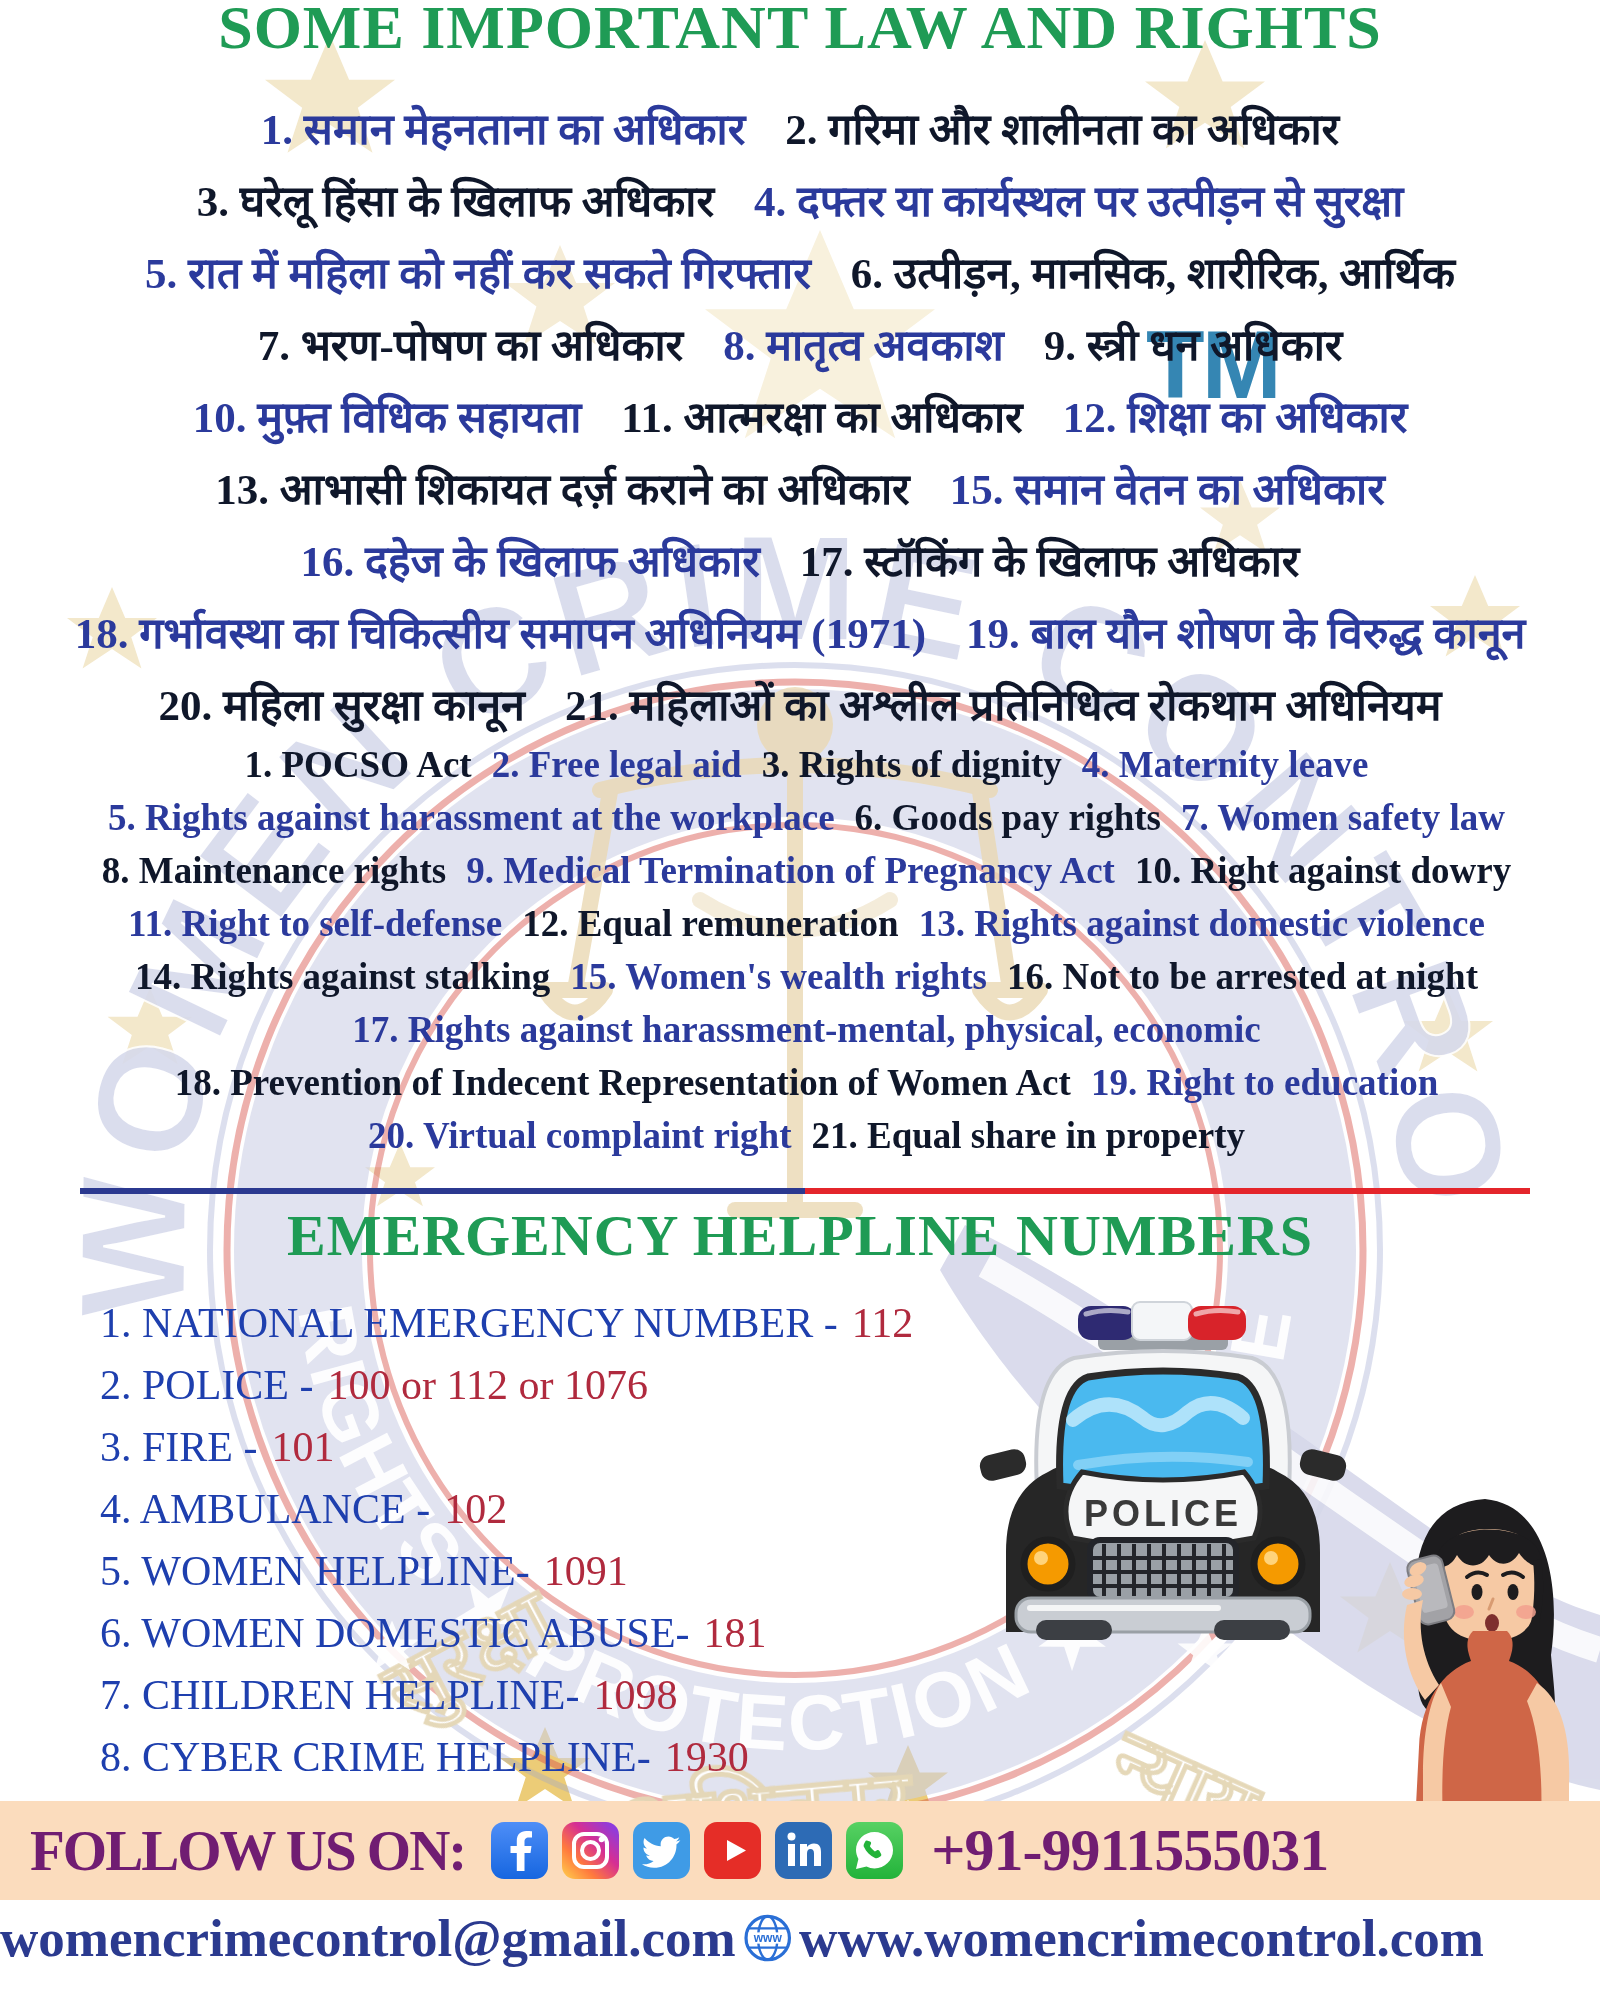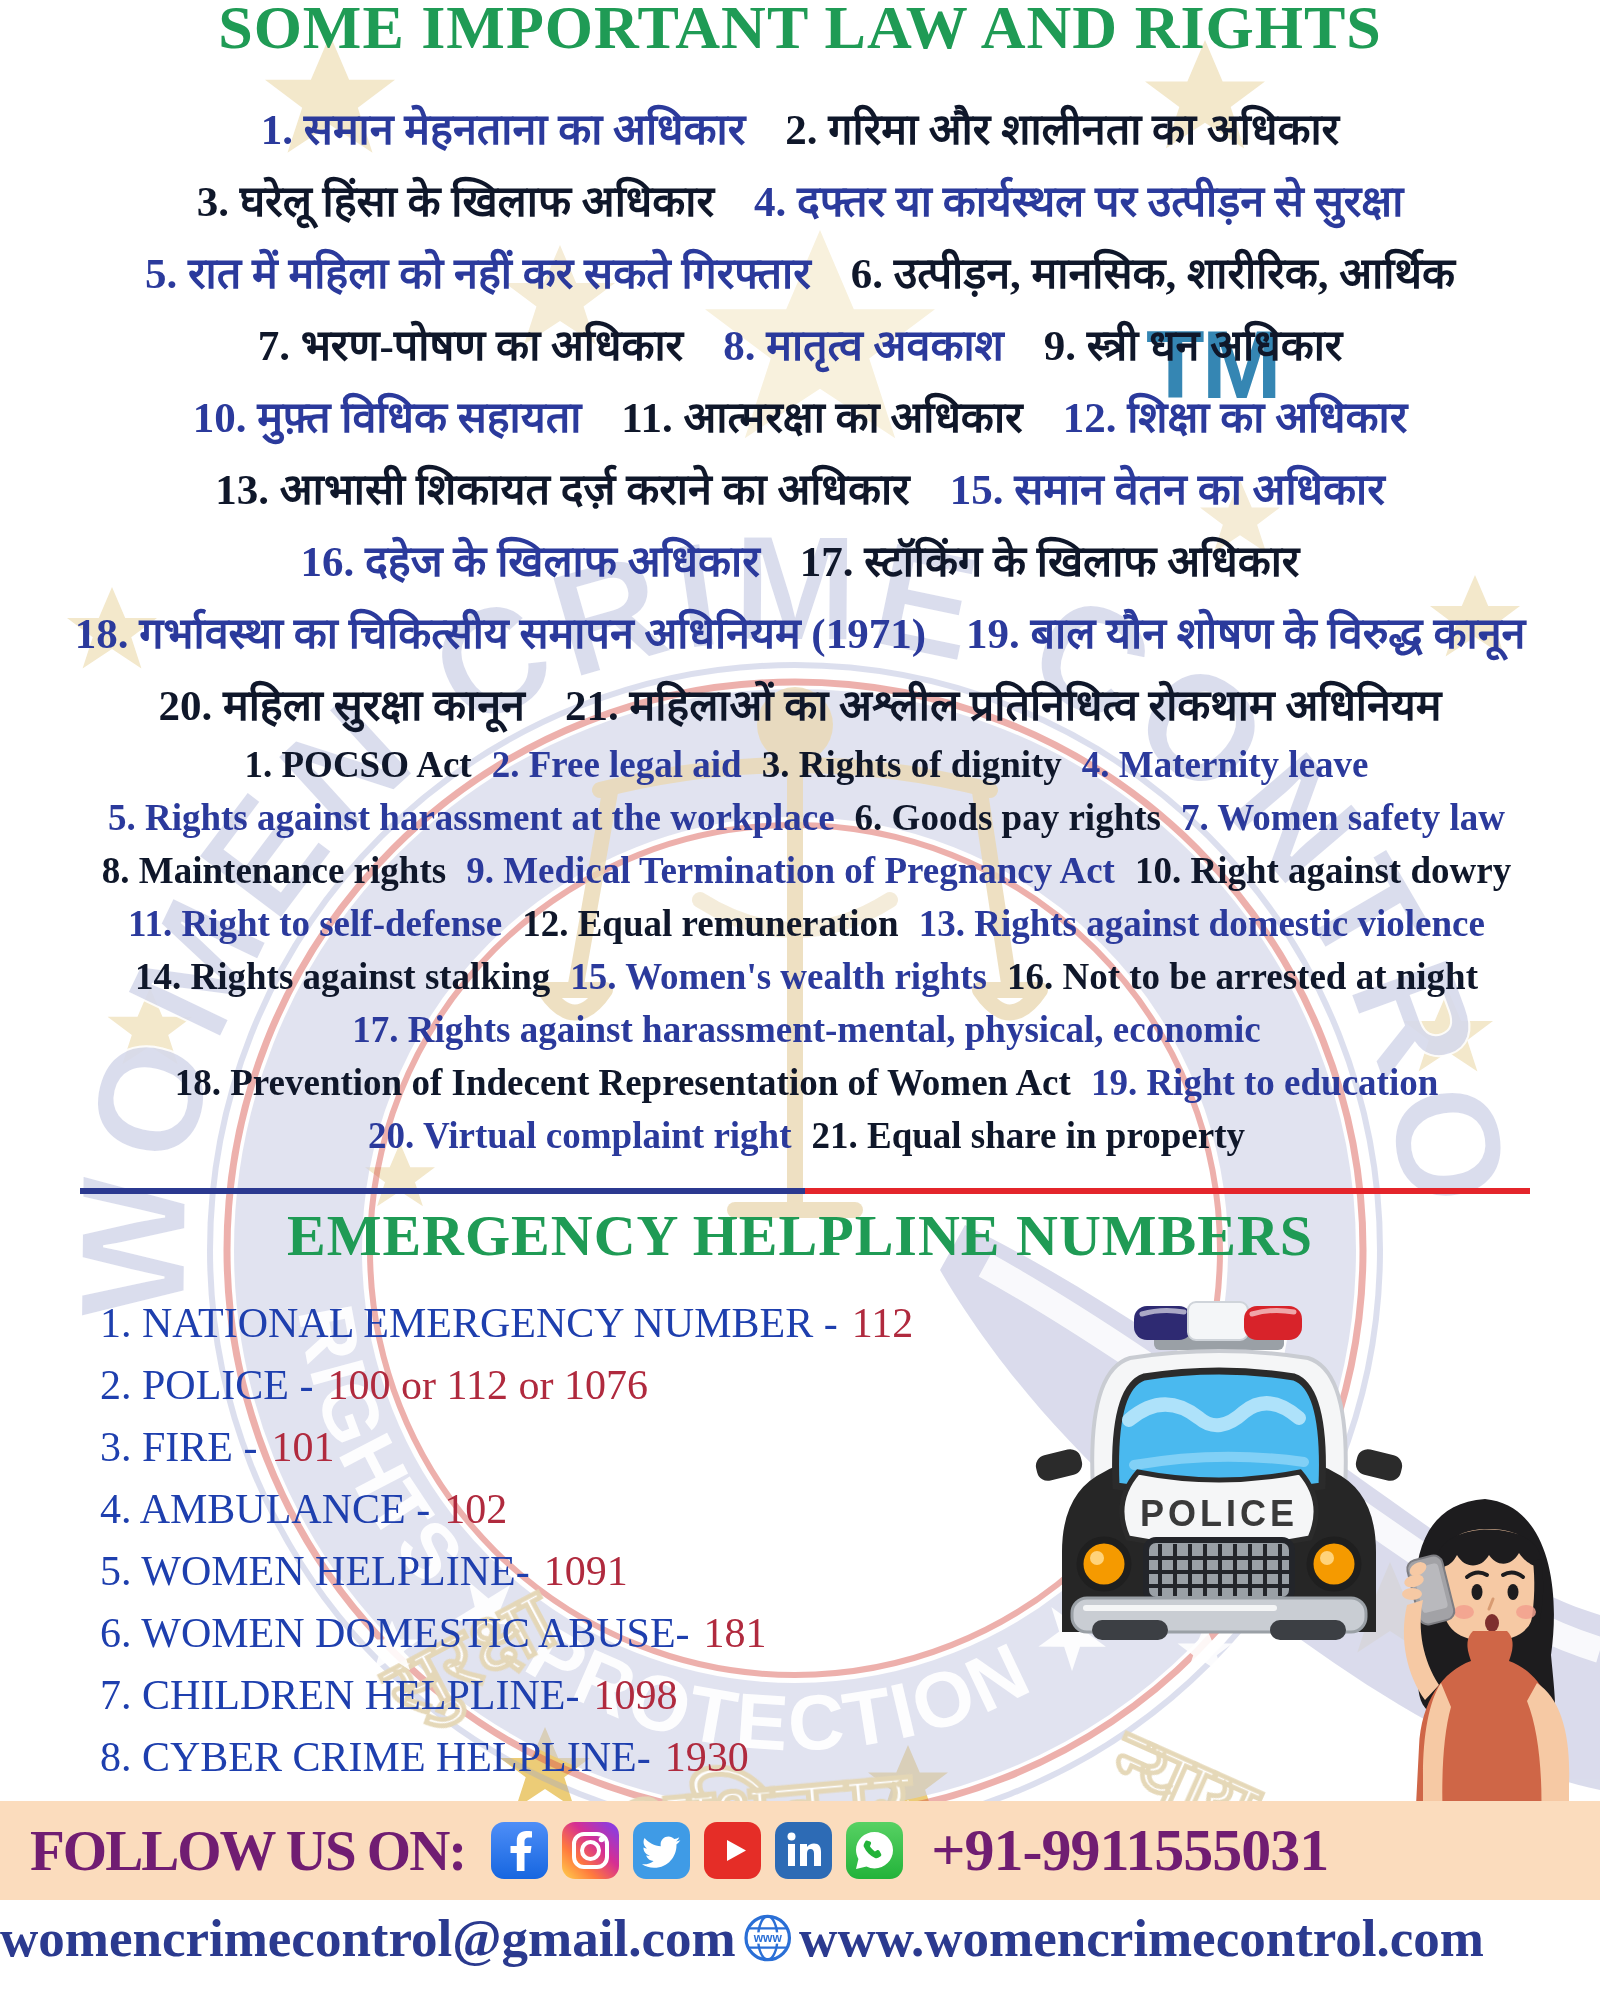--- a/index.html
+++ b/index.html
@@ -21,21 +21,21 @@
   .c-blue{color:#2b3a9c;}
   .c-red{color:#0f172a;}
   .divider{position:absolute;top:1188px;left:80px;width:1450px;height:6px;z-index:2;
            background:linear-gradient(to right,#2b3990 0 50%,#e4252b 50% 100%);}
   .helpline-heading{position:absolute;top:1202px;left:0;width:100%;text-align:center;z-index:2;
            font-weight:bold;font-size:58px;color:#1f9b55;letter-spacing:1px;}
   #helpline-list{position:absolute;left:100px;top:1292px;z-index:2;}
   .hl-row{height:62px;line-height:62px;font-size:42px;font-weight:normal;white-space:nowrap;}
   .hl-label{color:#1e3fae;}
   .hl-num{color:#b02a3e;margin-left:14px;}
-  .car-wrap{position:absolute;left:1034px;top:1300px;width:370px;height:340px;z-index:2;}
+  .car-wrap{position:absolute;left:978px;top:1300px;width:370px;height:340px;z-index:2;}
   .woman-wrap{position:absolute;left:1385px;top:1495px;width:200px;height:330px;z-index:2;}
   .footer-band{position:absolute;left:0;top:1801px;width:1600px;height:99px;background:#fbdcbd;z-index:3;
                display:flex;align-items:center;text-align:center;}
   .follow-label{font-weight:bold;font-size:57px;color:#701d72;letter-spacing:-2px;margin-left:30px;white-space:nowrap;}
   .social-row{display:flex;gap:14px;margin-left:26px;}
   .social-icon{width:57px;height:57px;display:block;}
   .phone{font-weight:bold;font-size:60px;color:#701d72;letter-spacing:-1px;margin-left:28px;white-space:nowrap;}
   .contact-row{position:absolute;left:0;top:1906px;width:1484px;z-index:3;display:flex;
                justify-content:center;align-items:center;gap:6px;text-align:center;}
   .contact-text{font-weight:bold;font-size:53px;color:#2b3a8f;white-space:nowrap;}

